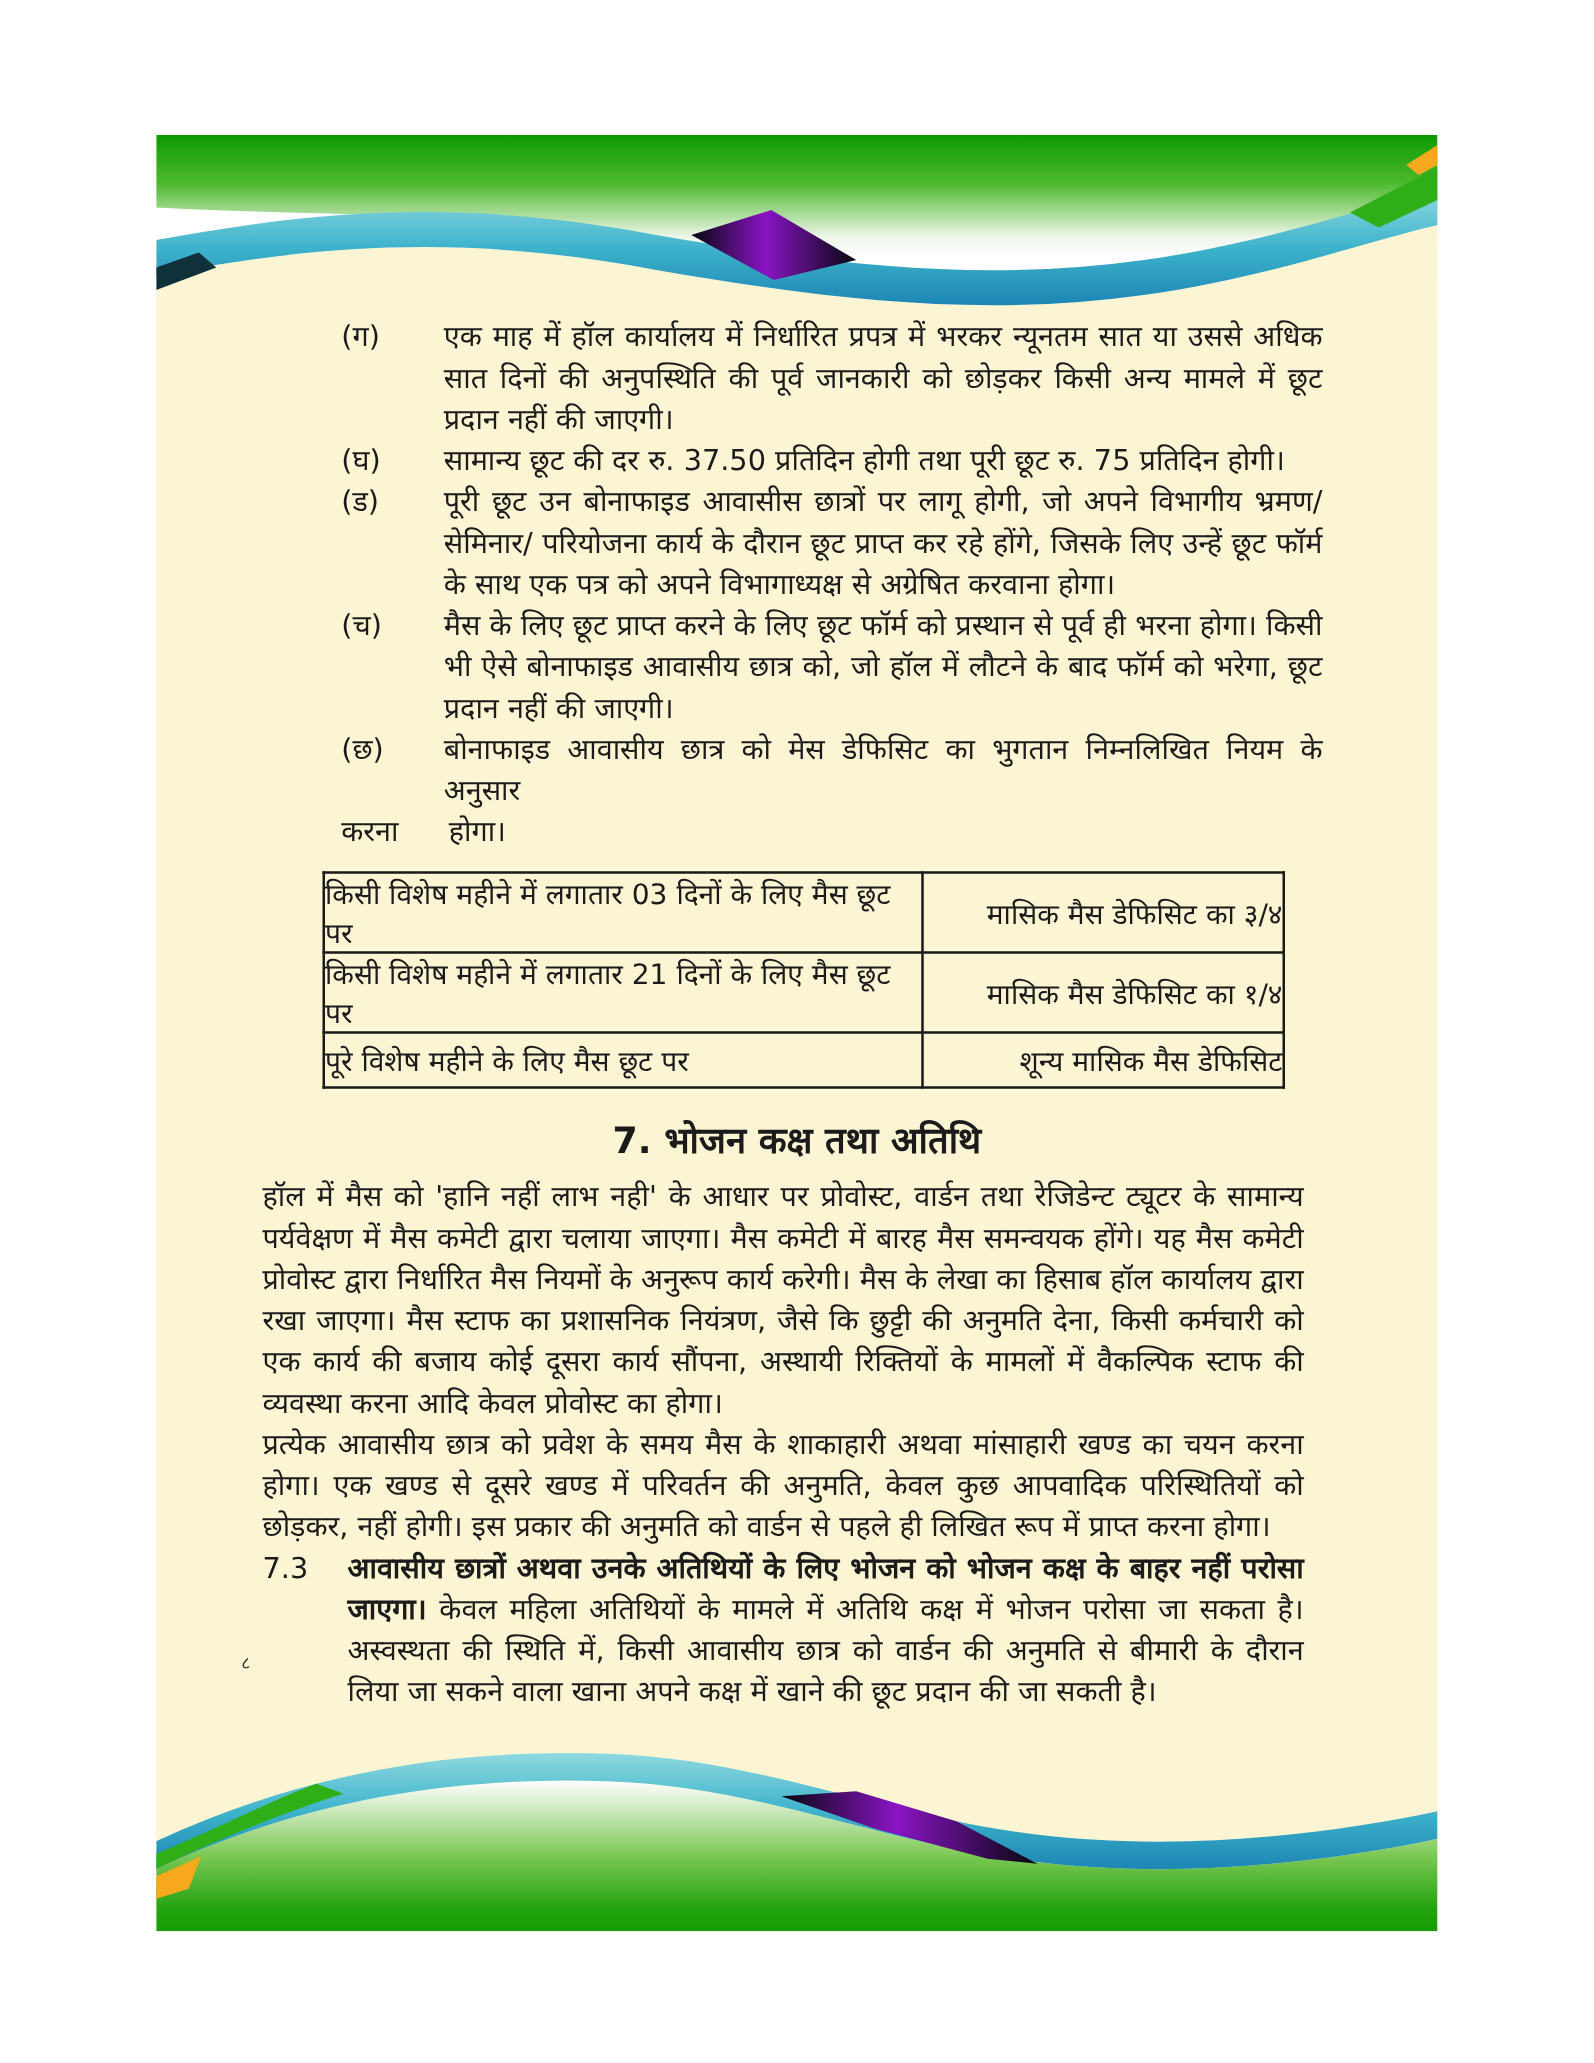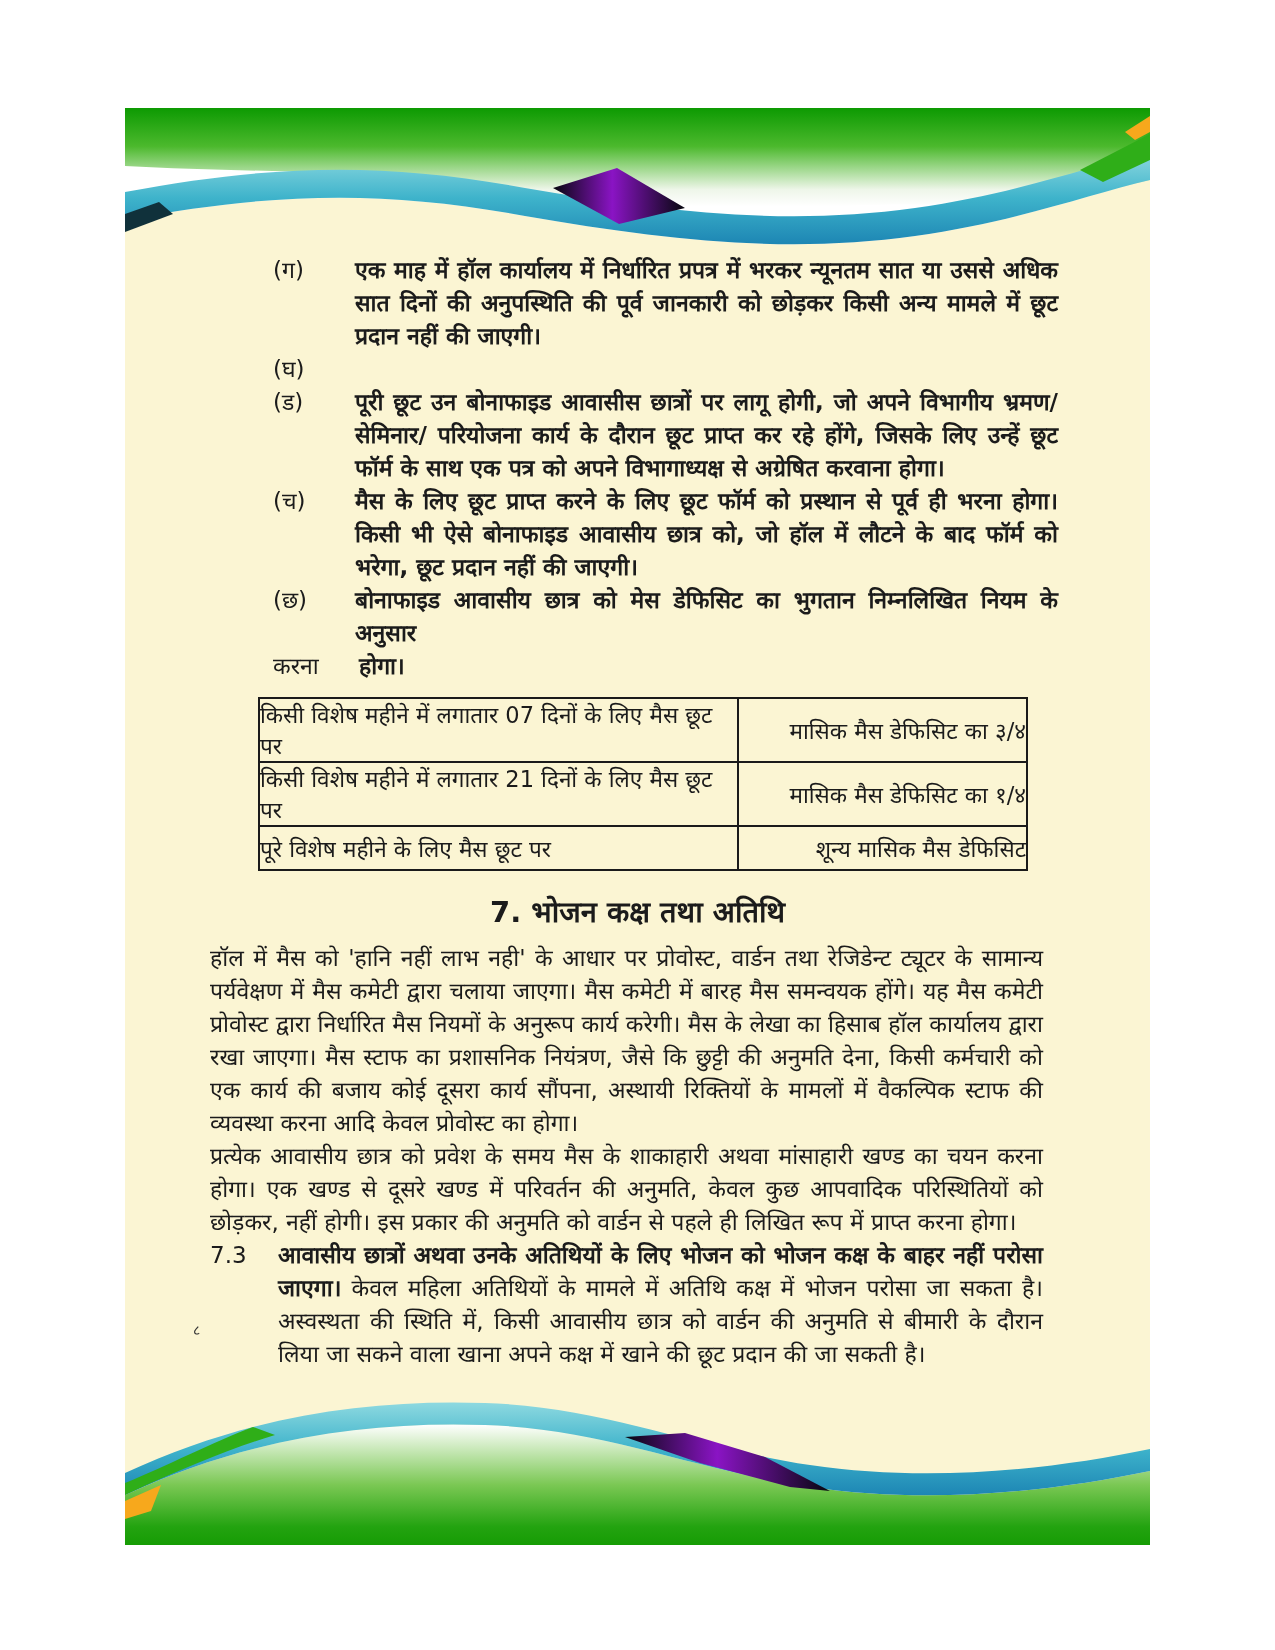--- a/index.html
+++ b/index.html
@@ -7,21 +7,21 @@
   .page{position:relative;width:1275px;height:1650px;background:#ffffff;overflow:hidden;margin:0 auto;}
   .frame{position:absolute;left:125px;top:108px;width:1025px;height:1437px;background:#fbf5d3;}
   .wave{position:absolute;left:0;width:1025px;height:148px;display:block;}
   .wave.top{top:0;}
   .wave.bottom{bottom:0;}
   .content{position:absolute;left:0;top:0;width:1025px;padding-top:146px;color:#1b1b1b;}
   
   .clauses{width:785px;margin-left:148px;}
   .clause{display:flex;font-size:23px;line-height:33px;}
   .clause .marker{width:82px;flex-shrink:0;}
-  .clause .ctext{flex:1;text-align:justify;font-weight:bold;}
+  .clause .ctext{flex:1;text-align:justify;}
   .clause.hangrow .ctext{text-align:left;padding-left:4px;}
   
   table.mess{border-collapse:collapse;margin:14px 0 0 133px;width:764px;table-layout:fixed;}
   table.mess td{border:2px solid #1a1a1a;height:42px;font-size:22.5px;vertical-align:middle;padding:0;}
   td.cond{width:477px;padding-left:16px;}
   td.def{width:287px;text-align:right;}
   
   .heading{text-align:center;font-size:29px;font-weight:bold;margin:20px 0 12px 0;}
   .paras{width:833px;margin-left:85px;}
   .para{display:flex;font-size:23px;line-height:33px;}
@@ -82,20 +82,21 @@
 
     <div class="content">
 
       <div class="clauses">
         <div class="clause">
           <div class="marker">(ग)</div>
           <div class="ctext">एक माह में हॉल कार्यालय में निर्धारित प्रपत्र में भरकर न्यूनतम सात या उससे अधिक सात दिनों की अनुपस्थिति की पूर्व जानकारी को छोड़कर किसी अन्य मामले में छूट प्रदान नहीं की जाएगी।</div>
         </div>
         <div class="clause">
           <div class="marker">(घ)</div>
+          <div class="ctext">सामान्य छूट की दर रु. 37.50 प्रतिदिन होगी तथा पूरी छूट रु. 75 प्रतिदिन होगी।</div>
         </div>
         <div class="clause">
           <div class="marker">(ड)</div>
           <div class="ctext">पूरी छूट उन बोनाफाइड आवासीस छात्रों पर लागू होगी, जो अपने विभागीय भ्रमण/सेमिनार/ परियोजना कार्य के दौरान छूट प्राप्त कर रहे होंगे, जिसके लिए उन्हें छूट फॉर्म के साथ एक पत्र को अपने विभागाध्यक्ष से अग्रेषित करवाना होगा।</div>
         </div>
         <div class="clause">
           <div class="marker">(च)</div>
           <div class="ctext">मैस के लिए छूट प्राप्त करने के लिए छूट फॉर्म को प्रस्थान से पूर्व ही भरना होगा। किसी भी ऐसे बोनाफाइड आवासीय छात्र को, जो हॉल में लौटने के बाद फॉर्म को भरेगा, छूट प्रदान नहीं की जाएगी।</div>
         </div>
         <div class="clause">
@@ -104,21 +105,21 @@
         </div>
         <div class="clause hangrow">
           <div class="marker">करना</div>
           <div class="ctext">होगा।</div>
         </div>
       </div>
 
       <table class="mess">
         <tbody>
           <tr>
-            <td class="cond">किसी विशेष महीने में लगातार 07 दिनों के लिए मैस छूट पर</td>
+            <td class="cond">किसी विशेष महीने में लगातार 03 दिनों के लिए मैस छूट पर</td>
             <td class="def">मासिक मैस डेफिसिट का ३/४</td>
           </tr>
           <tr>
             <td class="cond">किसी विशेष महीने में लगातार 21 दिनों के लिए मैस छूट पर</td>
             <td class="def">मासिक मैस डेफिसिट का १/४</td>
           </tr>
           <tr>
             <td class="cond">पूरे विशेष महीने के लिए मैस छूट पर</td>
             <td class="def">शून्य मासिक मैस डेफिसिट</td>
           </tr>

